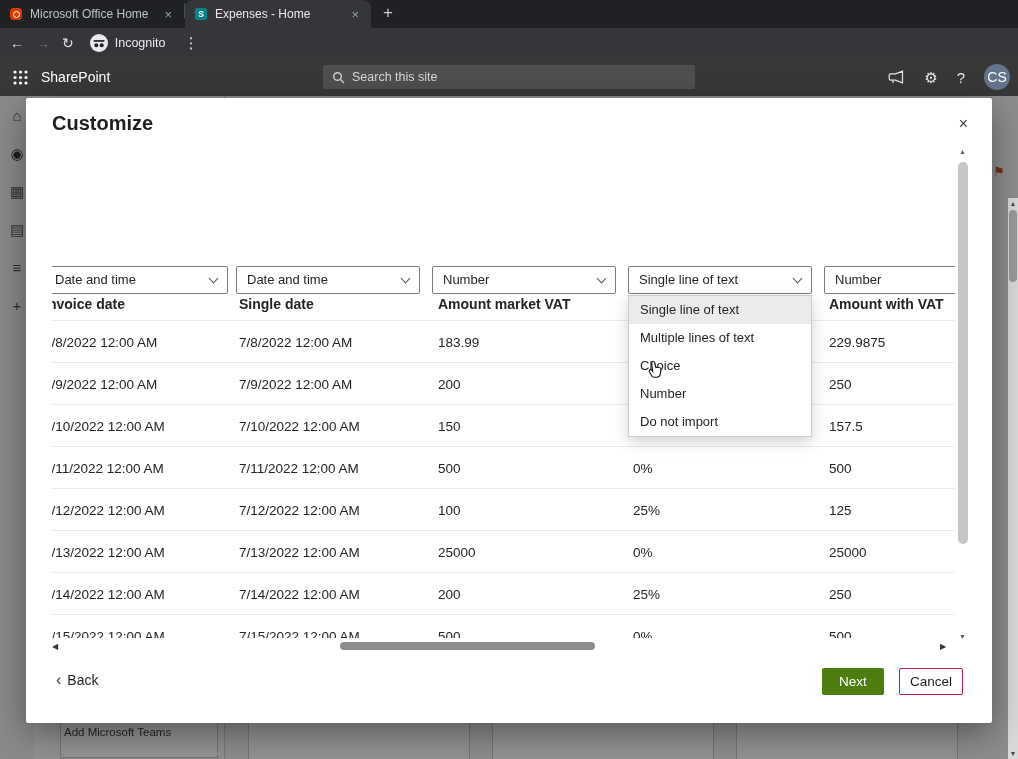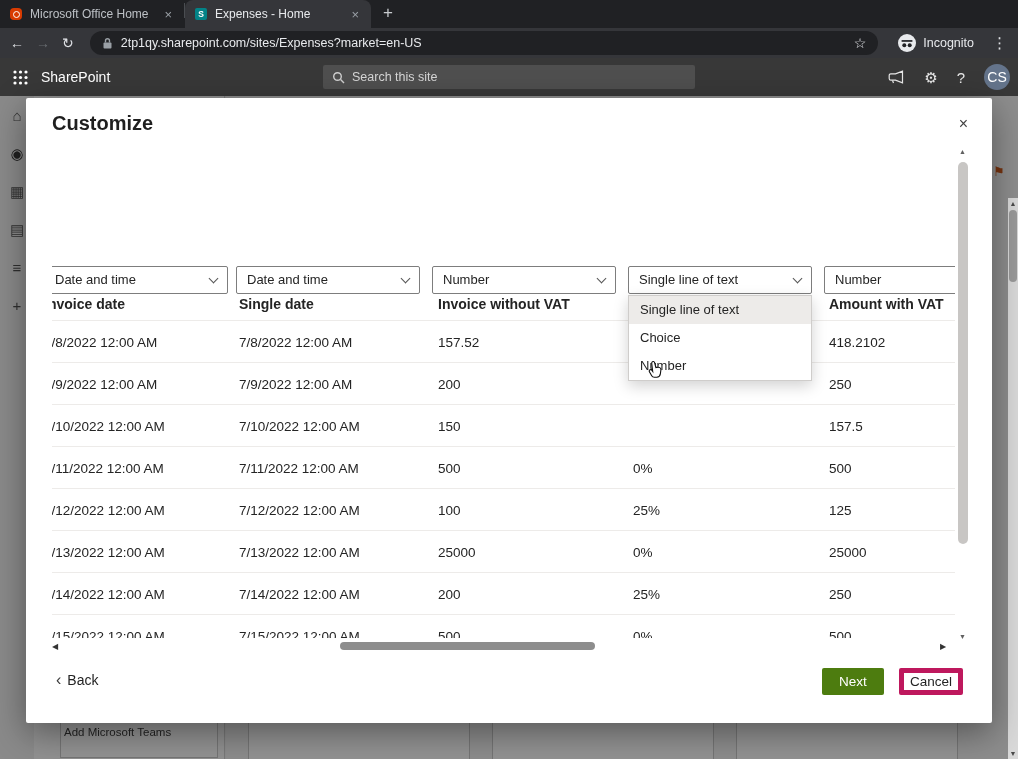--- a/index.html
+++ b/index.html
@@ -109,21 +109,21 @@
   #hs-thumb{position:absolute;left:288px;top:2px;width:255px;height:8px;background:#8d8d8d;border-radius:4px;}
 
   
   #back{position:absolute;left:30px;top:574px;display:flex;align-items:center;gap:6px;
     font-size:14px;color:#242424;}
   #back .chevl{font-size:16px;color:#3b3b3b;line-height:1;}
   #next{position:absolute;left:796px;top:570px;width:62px;height:27px;background:#4d7c0f;
     color:#fff;font-size:13.5px;border:none;border-radius:2px;display:flex;
     align-items:center;justify-content:center;}
   #cancel{position:absolute;left:873px;top:570px;width:64px;height:27px;background:#fff;
-    color:#242424;font-size:13.5px;border:5px solid #be185d;border-radius:2px;
+    color:#242424;font-size:13.5px;border:1px solid #be185d;border-radius:2px;
     display:flex;align-items:center;justify-content:center;}
 
   #cursor{position:absolute;left:648px;top:360px;z-index:40;}
 </style>
 </head>
 <body>
 
 <div id="tabstrip">
   <div class="tab inactive">
     <span class="favicon fav-office">
@@ -138,28 +138,20 @@
     <span class="tab-title">Expenses - Home</span>
     <span class="tab-close">×</span>
   </div>
   <span class="newtab">+</span>
 </div>
 
 <div id="toolbar">
   <span class="navico">←</span>
   <span class="navico disabled">→</span>
   <span class="navico">↻</span>
-  <div id="urlbar">
-    <svg width="11" height="13" viewBox="0 0 11 13">
-      <path d="M3.5 5.5 V3.8 a2 2 0 0 1 4 0 V5.5" fill="none" stroke="#9aa0a6" stroke-width="1.4"></path>
-      <rect x="1.5" y="5.5" width="8" height="6" rx="1" fill="#9aa0a6"></rect>
-    </svg>
-    <span id="urltext">2tp1qy.sharepoint.com/sites/Expenses?market=en-US</span>
-    <span class="star">☆</span>
-  </div>
   <div id="incog">
     <svg width="18" height="18" viewBox="0 0 18 18">
       <circle cx="9" cy="9" r="9" fill="#e8eaed"></circle>
       <rect x="3.6" y="6.1" width="10.8" height="1.7" fill="#202124"></rect>
       <circle cx="6.3" cy="11.2" r="2" fill="#202124"></circle>
       <circle cx="11.7" cy="11.2" r="2" fill="#202124"></circle>
     </svg>
     <span>Incognito</span>
   </div>
   <span class="dots">⋮</span>
@@ -246,32 +238,32 @@
       <span class="chev"></span>
     </div>
     <div class="sel s4">
       <span>Number</span>
       
     </div>
 
     <div id="thead">
       <span class="hcell c0">Invoice date</span>
       <span class="hcell c1">Single date</span>
-      <span class="hcell c2">Invoice without VAT</span>
+      <span class="hcell c2">Amount market VAT</span>
       <span class="hcell c3"></span>
       <span class="hcell c4">Amount with VAT</span>
     </div>
 
     <div id="rows">
       <div class="trow">
         <span class="cell c0">7/8/2022 12:00 AM</span>
         <span class="cell c1">7/8/2022 12:00 AM</span>
-        <span class="cell c2">157.52</span>
+        <span class="cell c2">183.99</span>
         <span class="cell c3"></span>
-        <span class="cell c4">418.2102</span>
+        <span class="cell c4">229.9875</span>
       </div>
       <div class="trow">
         <span class="cell c0">7/9/2022 12:00 AM</span>
         <span class="cell c1">7/9/2022 12:00 AM</span>
         <span class="cell c2">200</span>
         <span class="cell c3"></span>
         <span class="cell c4">250</span>
       </div>
       <div class="trow">
         <span class="cell c0">7/10/2022 12:00 AM</span>
@@ -313,22 +305,24 @@
         <span class="cell c1">7/15/2022 12:00 AM</span>
         <span class="cell c2">500</span>
         <span class="cell c3">0%</span>
         <span class="cell c4">500</span>
       </div>
     </div>
   </div>
 
   <div id="menu">
     <div class="mi hl">Single line of text</div>
+    <div class="mi">Multiple lines of text</div>
     <div class="mi">Choice</div>
     <div class="mi">Number</div>
+    <div class="mi">Do not import</div>
   </div>
 
   <div id="vscroll">
     <span class="arrow" id="vs-up">▲</span>
     <div id="vs-thumb"></div>
     <span class="arrow" id="vs-down">▼</span>
   </div>
 
   <div id="hscroll">
     <span class="arrow" id="hs-left">◀</span>

